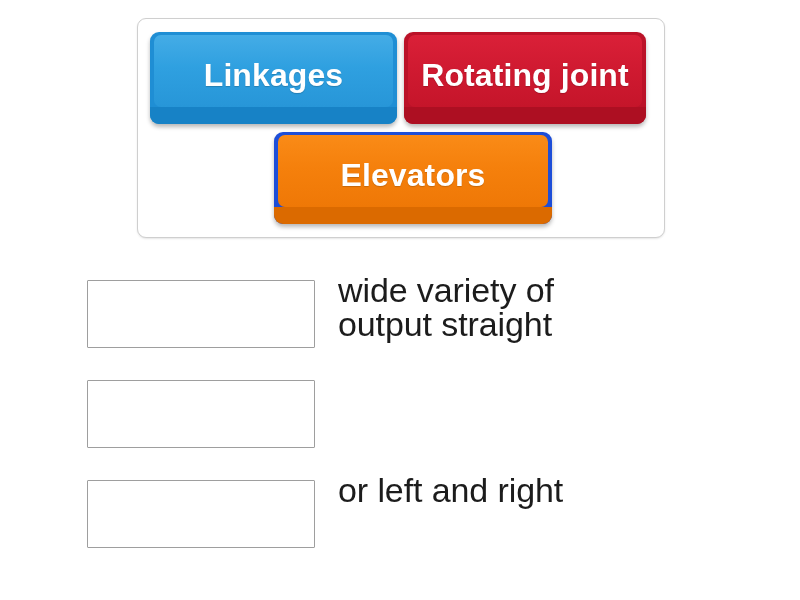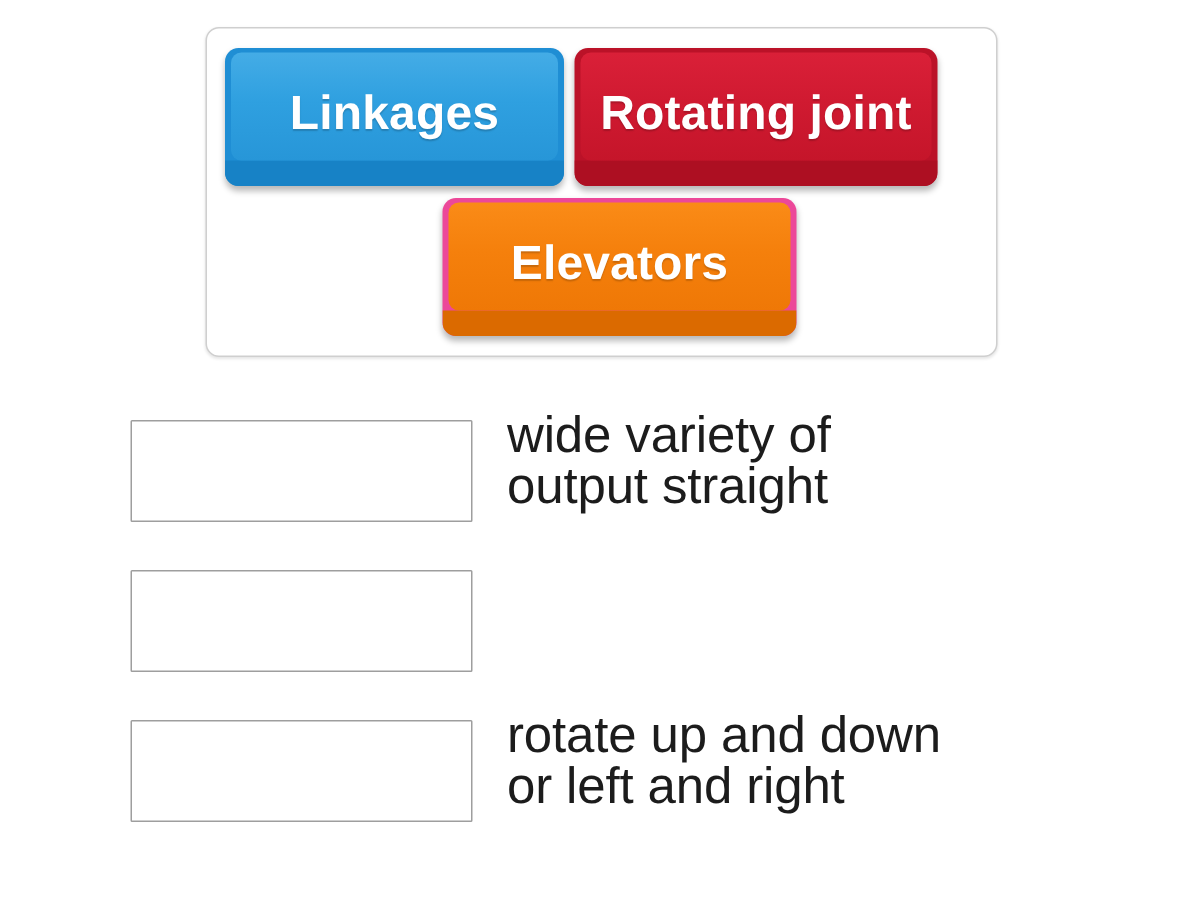--- a/index.html
+++ b/index.html
@@ -82,41 +82,41 @@
     content: "";
     position: absolute;
     left: 0;
     right: 0;
     bottom: 0;
     height: 17px;
     z-index: 0;
   }
 
   #tile-linkages {
-    width: 226px;
+    width: 247px;
     background: #1f8ed4;
   }
   #tile-linkages::before {
     background: linear-gradient(to bottom, #44ace6 0%, #2fa0e0 45%, #2796d8 100%);
   }
   #tile-linkages::after { background: #1782c6; }
 
   #tile-rotating-joint {
     width: 242px;
     margin-left: 7px;
     background: #bb1228;
   }
   #tile-rotating-joint::before {
     background: linear-gradient(to bottom, #da2038 0%, #d01a31 45%, #c5152a 100%);
   }
   #tile-rotating-joint::after { background: #ad0f22; }
 
   #tile-elevators {
-    width: 236px;
-    background: #ec4899;
+    width: 278px;
+    background: #1d4ed8;
     margin-left: 24px;
   }
   #tile-elevators::before {
     background: linear-gradient(to bottom, #fa8b17 0%, #f5800c 45%, #ef7806 100%);
   }
   #tile-elevators::after { background: #db6a00; }
 
   
   #answer-list {
     position: absolute;
@@ -185,18 +185,17 @@
     </div>
   </div>
 
   <div class="answer-row">
     <div class="drop-zone"></div>
   </div>
 
   <div class="answer-row">
     <div class="drop-zone"></div>
     <div class="answer-text">
-      <span class="line">rotate up and down</span>
       <span class="line">or left and right</span>
     </div>
   </div>
 
 </div>
 
 </body></html>

